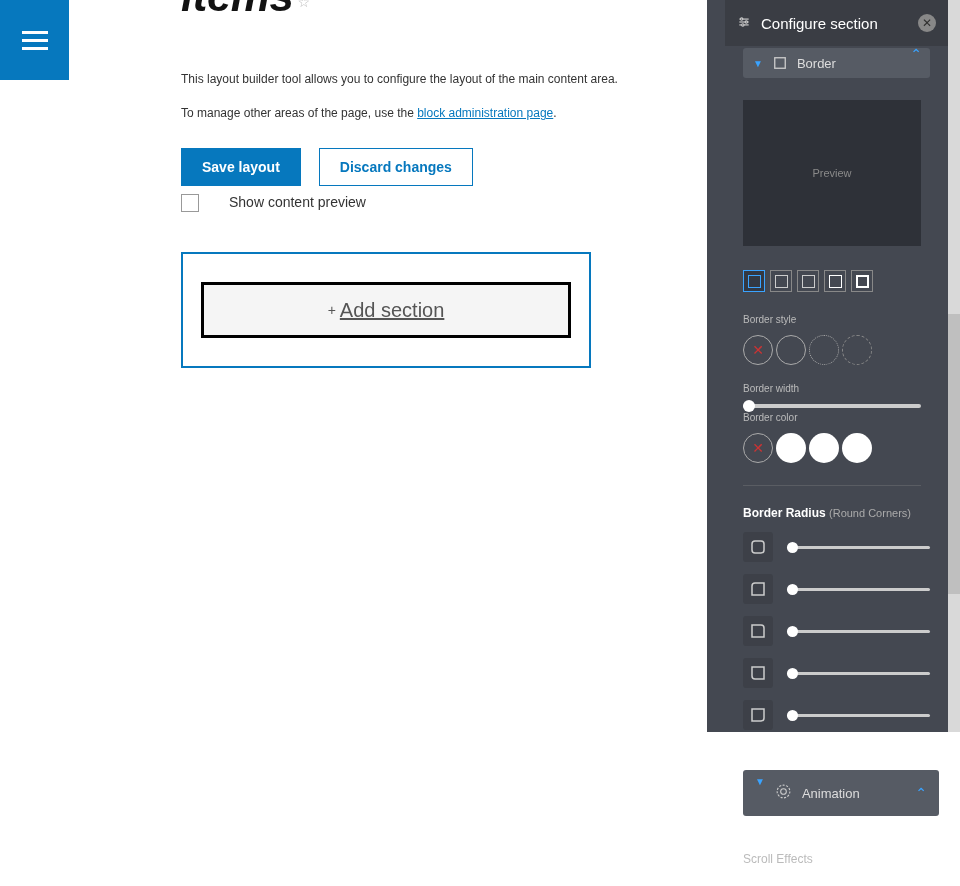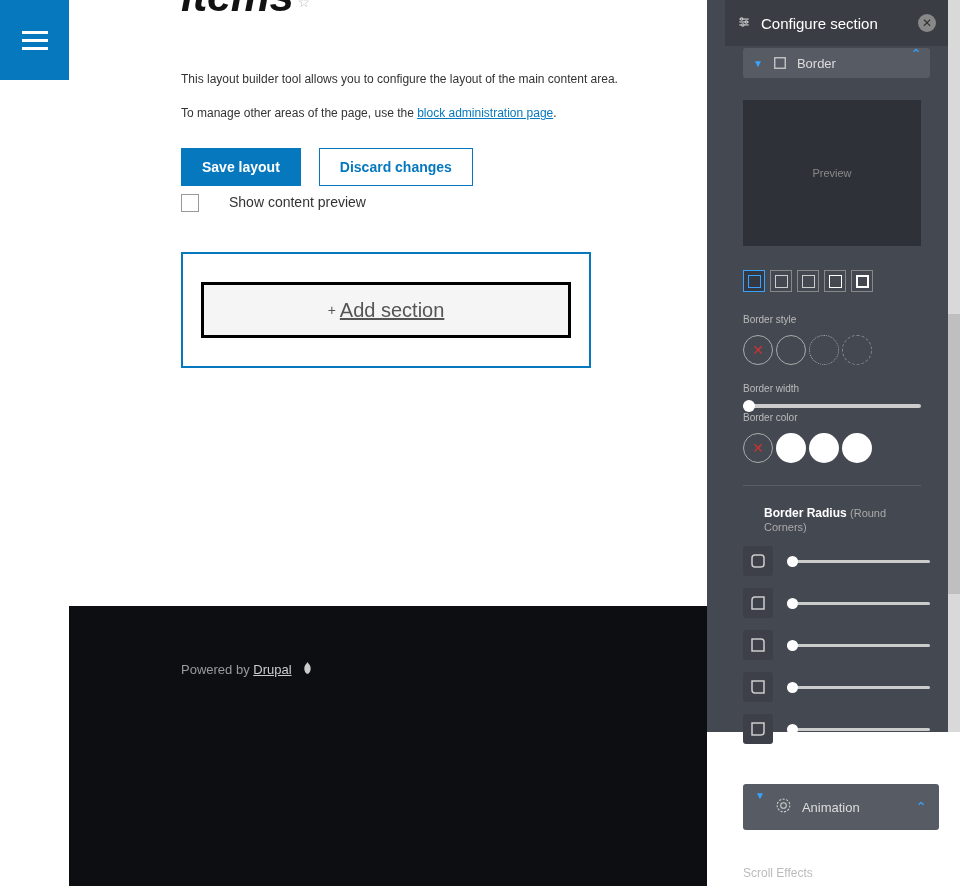--- a/index.html
+++ b/index.html
@@ -356,21 +356,20 @@
     margin-top: 22px;
     border-top: 1px solid #5a5d63;
     width: 178px;
   }
   
   .radius-label {
     margin-top: 20px;
     font-size: 12px;
     color: #fff;
     font-weight: 600;
-    margin-left: 21px;
   }
   .radius-label .sub { font-weight: 400; color: #aaa; font-size: 11px; }
   
   .radius-row {
     display: flex;
     align-items: center;
     gap: 14px;
     margin-top: 12px;
   }
   .radius-icon {
@@ -470,28 +469,20 @@
     </div>
 
     <div class="layout-region">
       <div class="add-section">
         <span class="plus">+</span>
         <span class="txt">Add section</span>
       </div>
     </div>
   </div>
 
-  <div class="footer">
-    <span>Powered by </span><a href="#">Drupal</a>
-    <span class="drupal-logo">
-      <svg width="13" height="15" viewBox="0 0 24 28">
-          <path fill="#ccc" d="M12 0c-2 4-6 6-6 12 0 5 3 10 6 10s6-5 6-10c0-6-4-8-6-12z"></path>
-        </svg>
-    </span>
-  </div>
 </div>
 
 <div class="panel">
   <div class="panel-scrollbar-thumb"></div>
 
   <div class="panel-header">
     <span class="icon">
       <svg width="14" height="14" viewBox="0 0 24 24" fill="none" stroke="#ccc" stroke-width="2">
           <line x1="4" y1="7" x2="20" y2="7"></line>
           <line x1="4" y1="12" x2="20" y2="12"></line>

